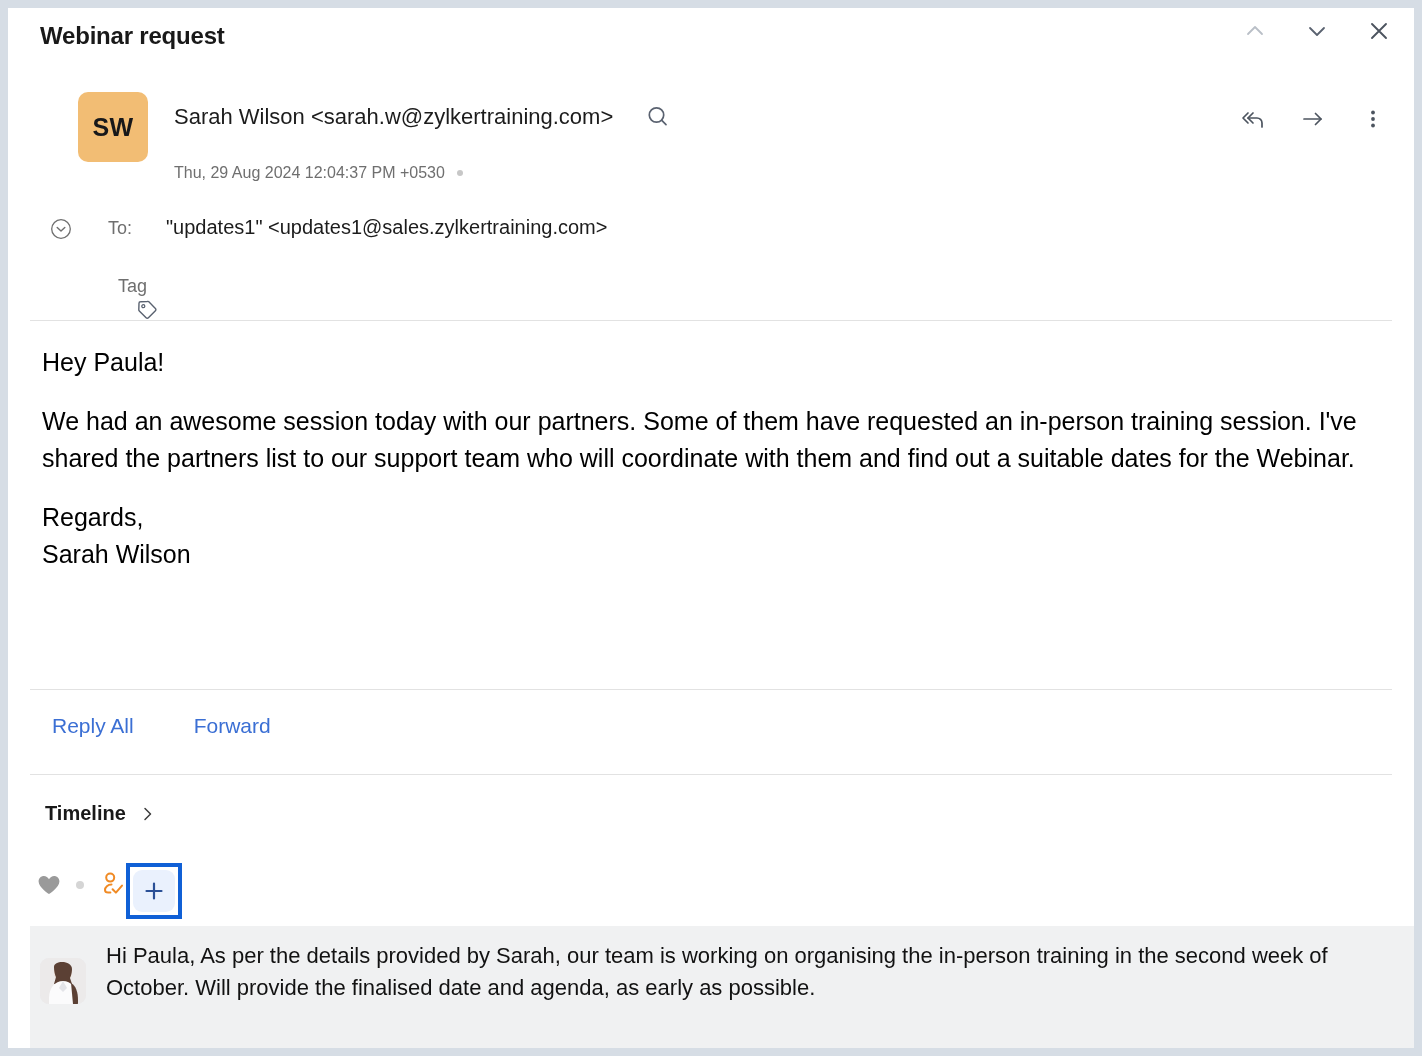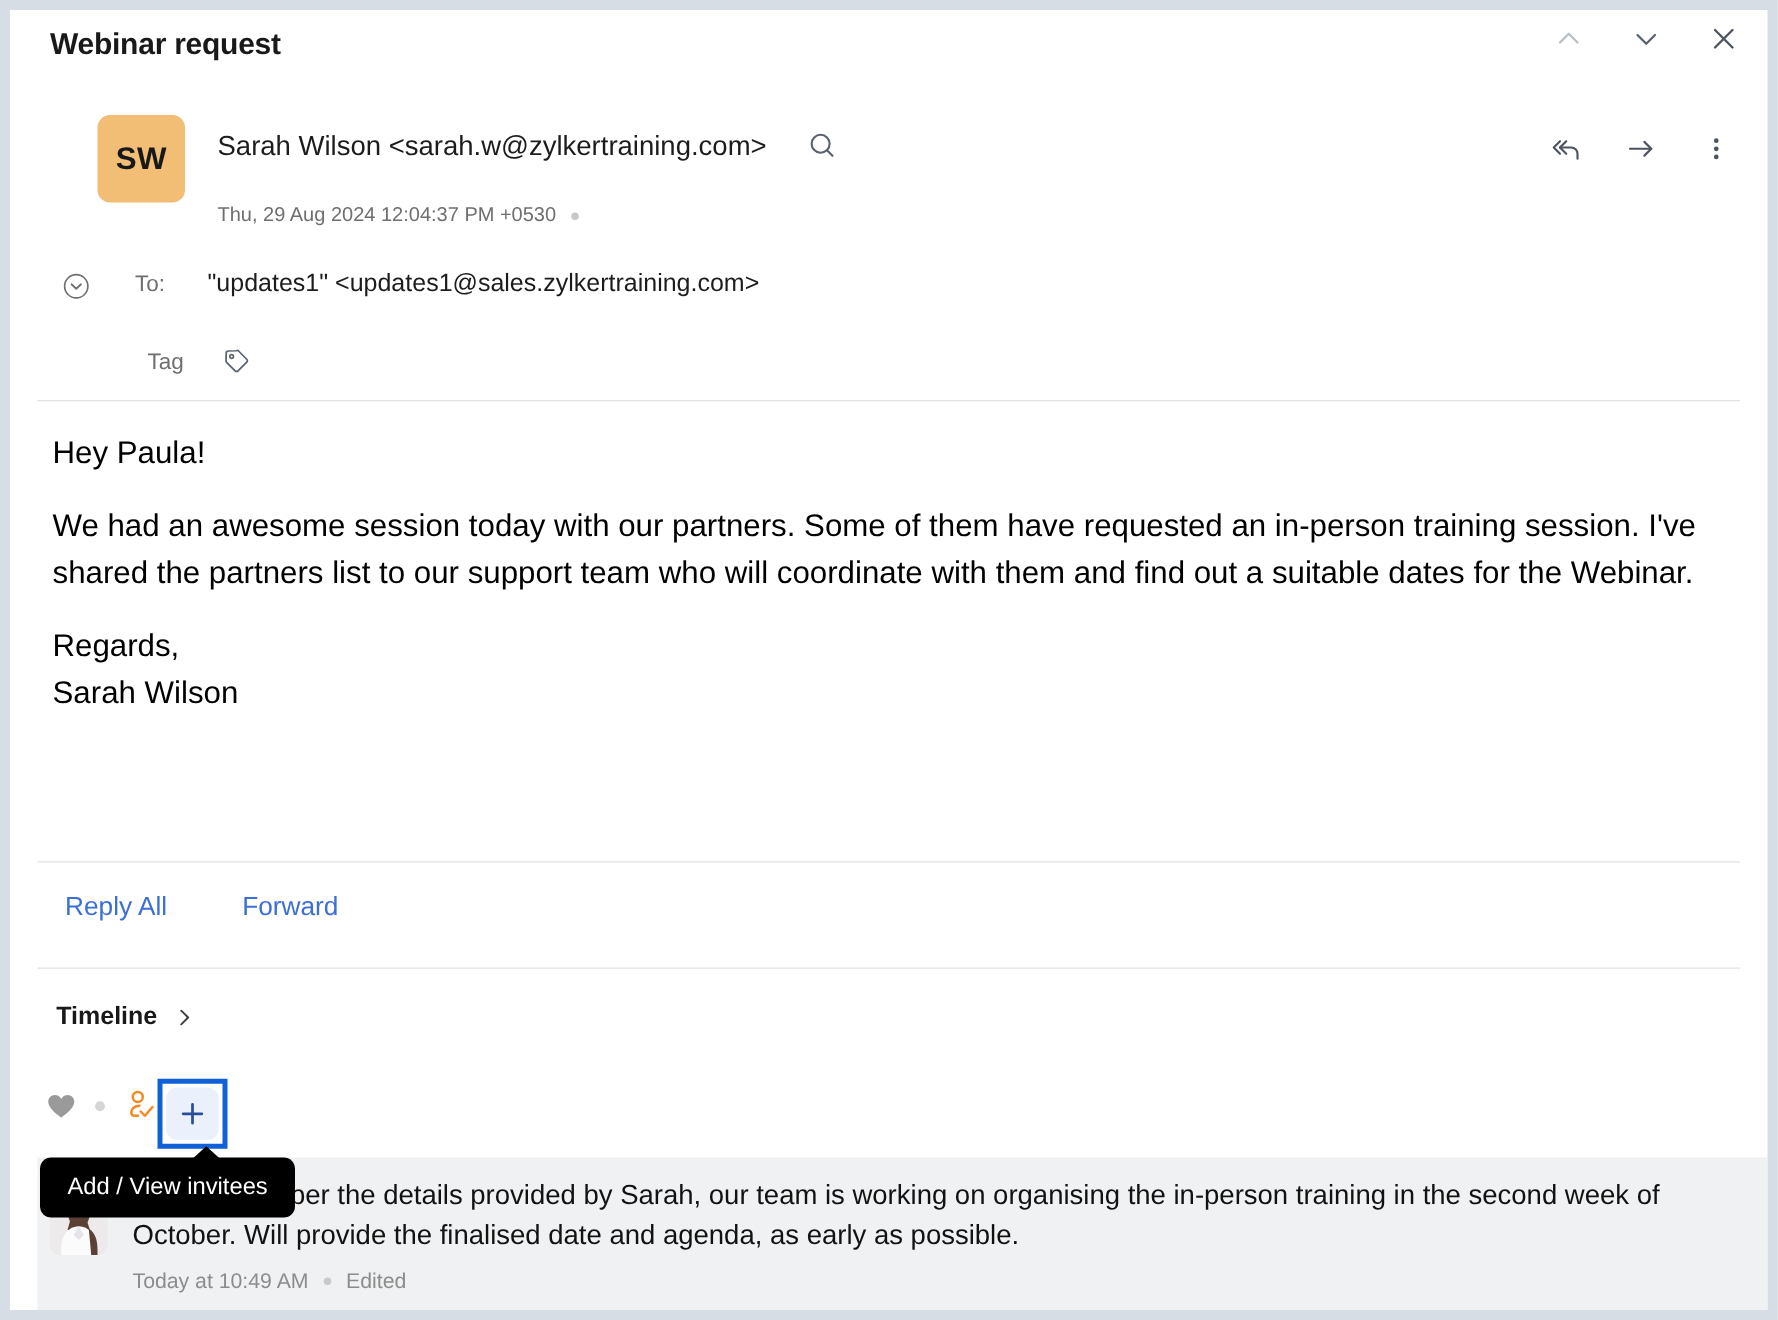--- a/index.html
+++ b/index.html
@@ -76,21 +76,21 @@
     width: 22px; height: 22px; cursor: pointer;
   }
   .to-row {
     position: absolute; left: 100px; top: 208px;
     display: flex; align-items: baseline;
   }
   .fld-label { font-size: 18px; color: #6f6f6f; width: 58px; }
   .fld-value { font-size: 20px; color: #1c1c1c; }
   .tag-row {
     position: absolute; left: 110px; top: 268px;
-    display: flex; align-items: center;
+    display: flex; align-items: center; flex-direction: column;
   }
   .tag-lbl { font-size: 18px; color: #6f6f6f; width: 58px; }
   .tag-ico { cursor: pointer; display: flex; }
 
   .divider {
     position: absolute; left: 22px; width: 1362px;
     height: 1px; background: #e2e2e2;
   }
   .div-head { top: 312px; }
   .div-body { top: 681px; }
@@ -341,23 +341,17 @@
         <rect width="46" height="46" fill="#eceaea"></rect>
         <ellipse cx="23" cy="14" rx="9" ry="10" fill="#e9d8cd"></ellipse>
         <path d="M14 9 C14 2 32 2 32 11 C32 16 30 20 30 20 L32 26 L14 26 L16 19 C16 19 14 15 14 9 Z" fill="#5b4034"></path>
         <path d="M23 23 C15 23 9 30 9 40 L9 46 L37 46 L37 40 C37 30 31 23 23 23 Z" fill="#fbfbfc"></path>
         <path d="M23 23 L19 30 L23 34 L27 30 Z" fill="#e3e4e8"></path>
         <path d="M31 25 C36 28 38 34 38 42 L38 46 L33 46 Z" fill="#5b4034"></path>
       </svg>
     </div>
     <div class="comment-body">
       <div class="comment-text">Hi Paula,  As per the details provided by Sarah, our team is working on organising the in-person training in the second week of October.  Will provide the finalised date and agenda, as early as possible.</div>
-      <div class="comment-meta">
-        <span>Today at 10:49 AM</span>
-        <span class="meta-dot"></span>
-        <span>Edited</span>
-      </div>
-    </div>
-  </div>
-
-  <div class="tooltip">Add / View invitees</div>
+    </div>
+  </div>
+
 
 </div>
 
 </body></html>

